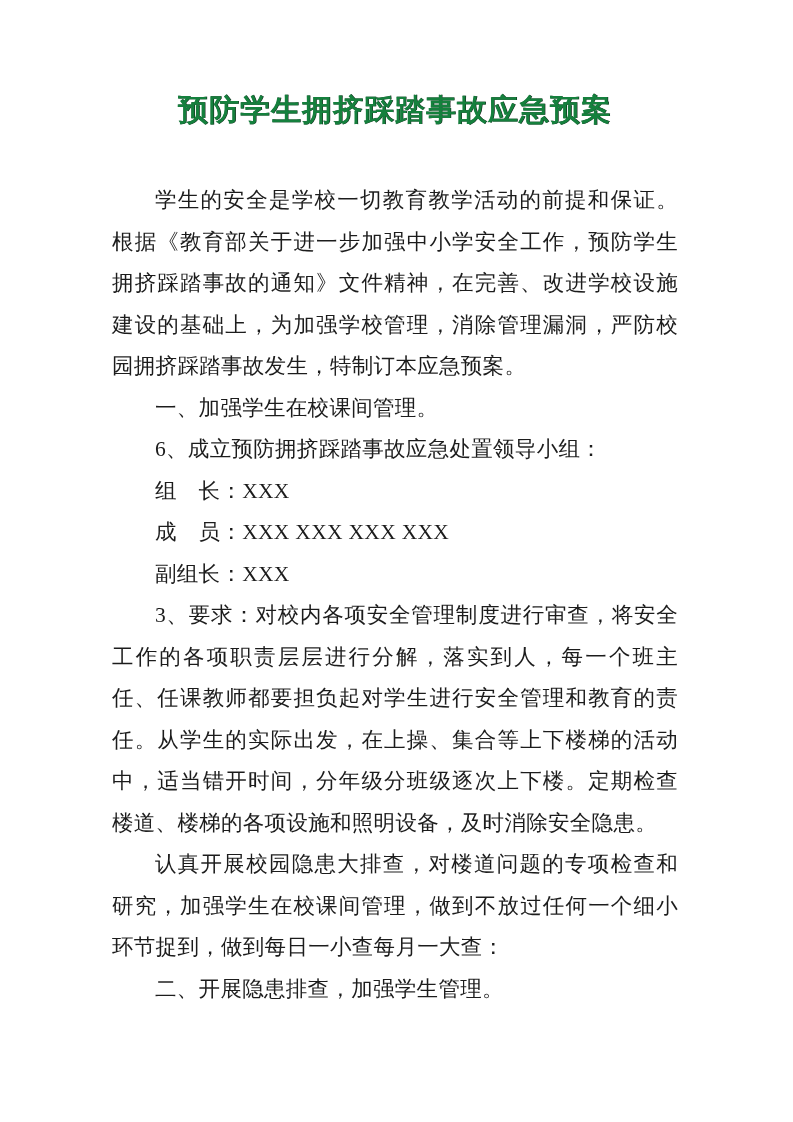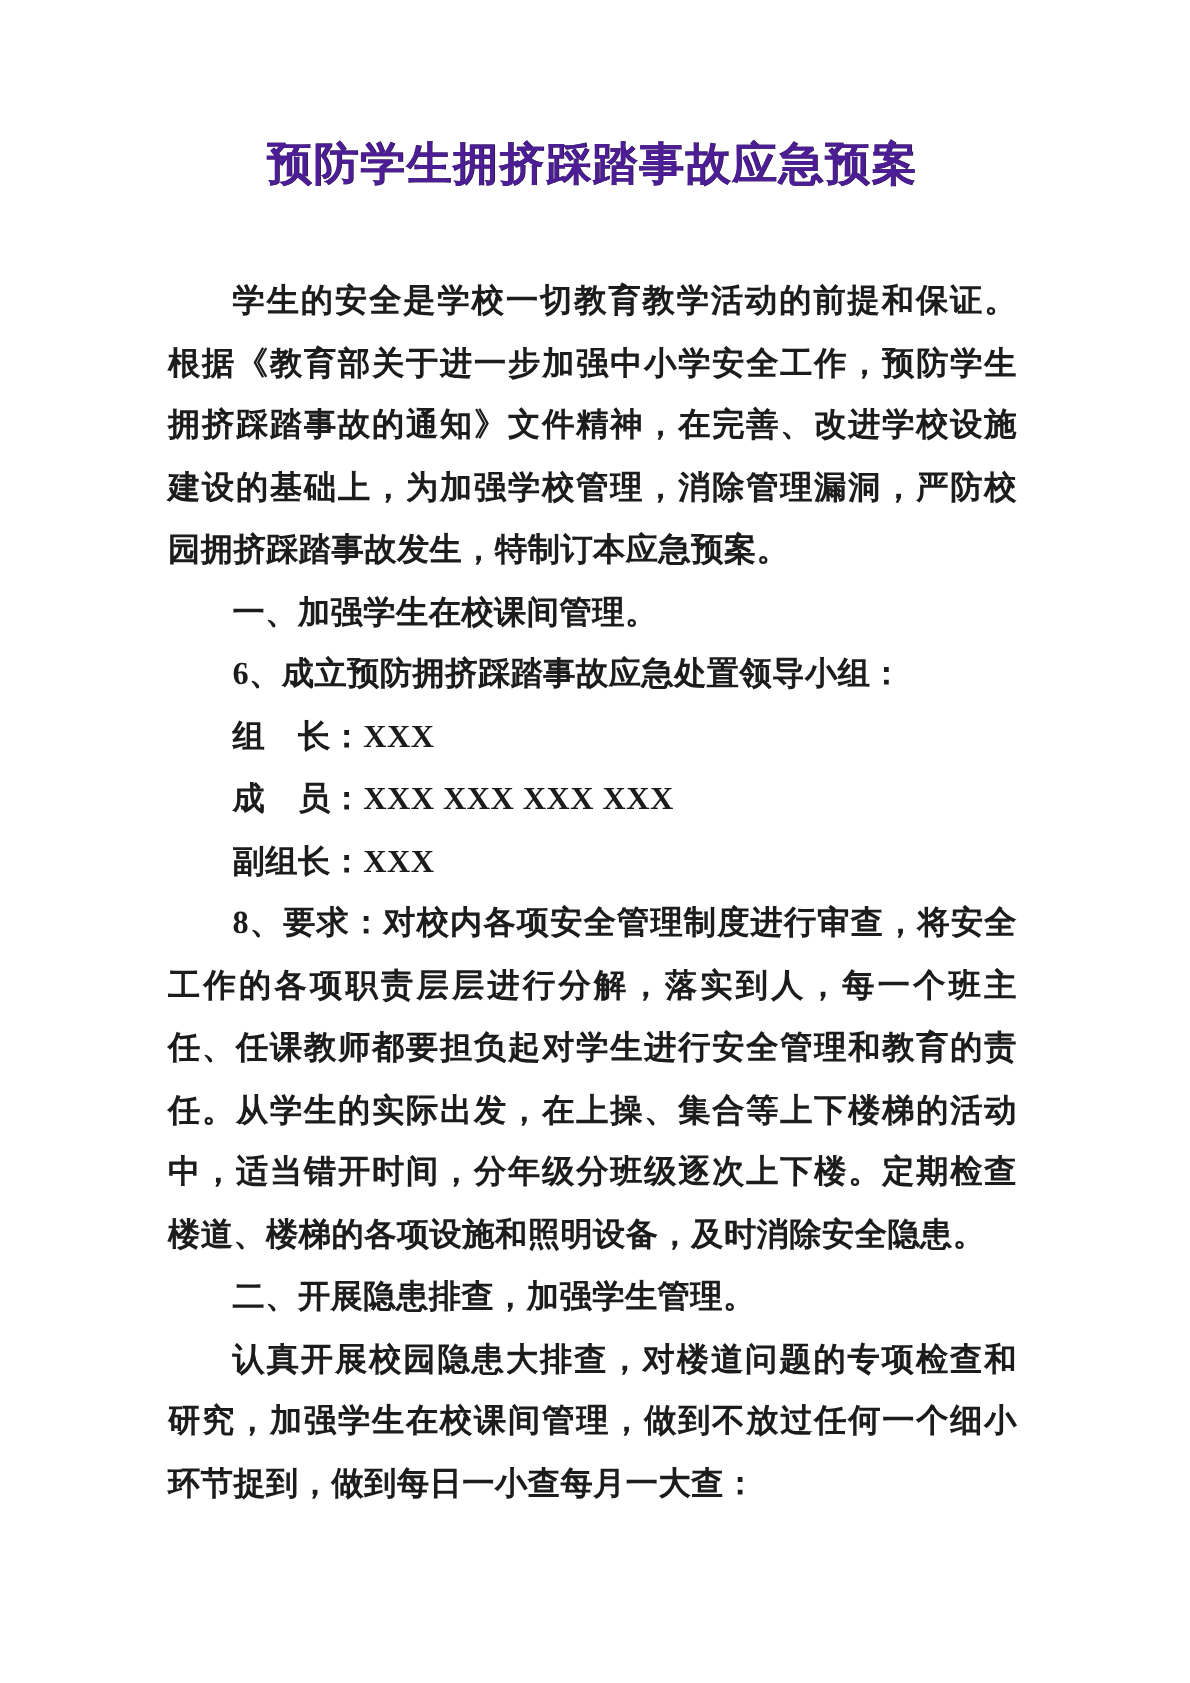--- a/index.html
+++ b/index.html
@@ -19,27 +19,26 @@
     color: #1c1c1c;
   }
   .doc-title {
     font-family: "Liberation Serif", "DejaVu Serif", serif;
     font-size: 30px;
     font-weight: 900;
     line-height: 44px;
     text-align: center;
     letter-spacing: 1px;
     margin: 0 0 48px 0;
-    color: #4c1d95;
+    color: #15803d;
     
     text-shadow: 0.4px 0 0 #111111;
   }
   .doc-body {
     font-family: "Liberation Serif", "DejaVu Serif", serif;
-    font-weight: bold;
   }
   .doc-body p.para {
     margin: 0;
     font-size: 21.5px;
     line-height: 41.5px;
     letter-spacing: 0.3px;
     text-indent: 2em;
     text-align: justify;
     text-justify: inter-character;
     word-break: break-all;
@@ -51,17 +50,17 @@
 
 <div class="page">
   <h1 class="doc-title">预防学生拥挤踩踏事故应急预案</h1>
   <div class="doc-body">
       <p class="para">学生的安全是学校一切教育教学活动的前提和保证。根据《教育部关于进一步加强中小学安全工作，预防学生拥挤踩踏事故的通知》文件精神，在完善、改进学校设施建设的基础上，为加强学校管理，消除管理漏洞，严防校园拥挤踩踏事故发生，特制订本应急预案。</p>
       <p class="para">一、加强学生在校课间管理。</p>
       <p class="para">6、成立预防拥挤踩踏事故应急处置领导小组：</p>
       <p class="para">组　长：XXX</p>
       <p class="para">成　员：XXX XXX XXX XXX</p>
       <p class="para">副组长：XXX</p>
-      <p class="para">8、要求：对校内各项安全管理制度进行审查，将安全工作的各项职责层层进行分解，落实到人，每一个班主任、任课教师都要担负起对学生进行安全管理和教育的责任。从学生的实际出发，在上操、集合等上下楼梯的活动中，适当错开时间，分年级分班级逐次上下楼。定期检查楼道、楼梯的各项设施和照明设备，及时消除安全隐患。</p>
+      <p class="para">3、要求：对校内各项安全管理制度进行审查，将安全工作的各项职责层层进行分解，落实到人，每一个班主任、任课教师都要担负起对学生进行安全管理和教育的责任。从学生的实际出发，在上操、集合等上下楼梯的活动中，适当错开时间，分年级分班级逐次上下楼。定期检查楼道、楼梯的各项设施和照明设备，及时消除安全隐患。</p>
+      <p class="para">认真开展校园隐患大排查，对楼道问题的专项检查和研究，加强学生在校课间管理，做到不放过任何一个细小环节捉到，做到每日一小查每月一大查：</p>
       <p class="para">二、开展隐患排查，加强学生管理。</p>
-      <p class="para">认真开展校园隐患大排查，对楼道问题的专项检查和研究，加强学生在校课间管理，做到不放过任何一个细小环节捉到，做到每日一小查每月一大查：</p>
     </div>
 </div>
 
 </body></html>

